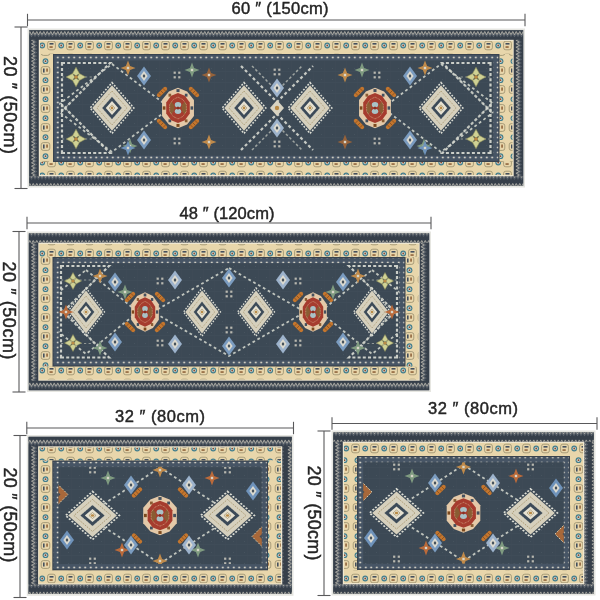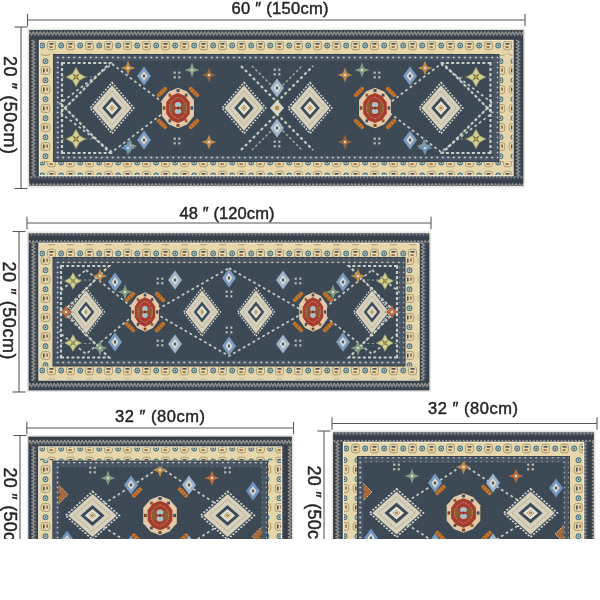--- a/index.html
+++ b/index.html
@@ -1,16 +1,16 @@
 <!DOCTYPE html>
 <html><head>
 <meta charset="utf-8">
 <style>
   html,body{margin:0;padding:0;background:#ffffff;}
-  #stage{position:relative;width:600px;height:539px;background:#ffffff;overflow:hidden;
+  #stage{position:relative;width:600px;height:600px;background:#ffffff;overflow:hidden;
          font-family:"Liberation Sans", sans-serif;}
   svg{display:block;}
 </style>
 </head>
 <body>
 <div id="stage">
 <svg width="600" height="600" viewBox="0 0 600 600" xmlns="http://www.w3.org/2000/svg">
 <defs>
   <pattern id="zig" width="7" height="9.5" patternUnits="userSpaceOnUse">
     <rect width="7" height="9.5" fill="#363f4a"></rect>

